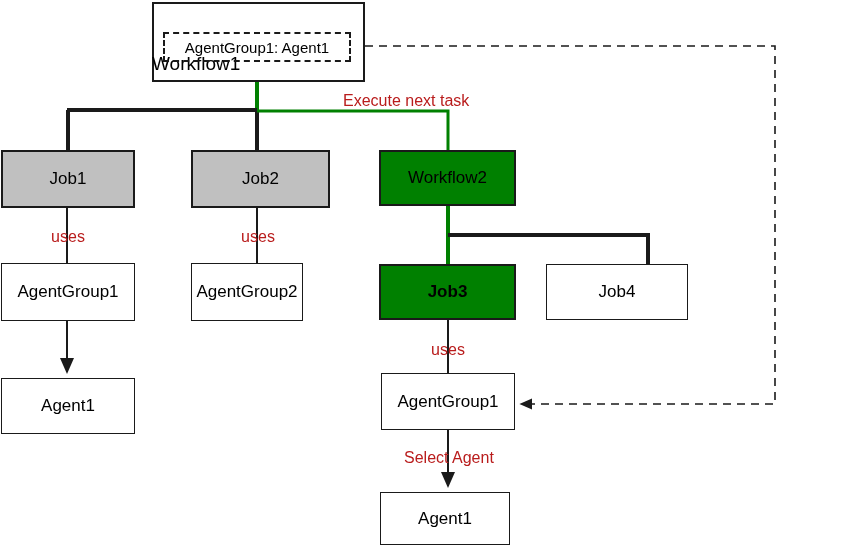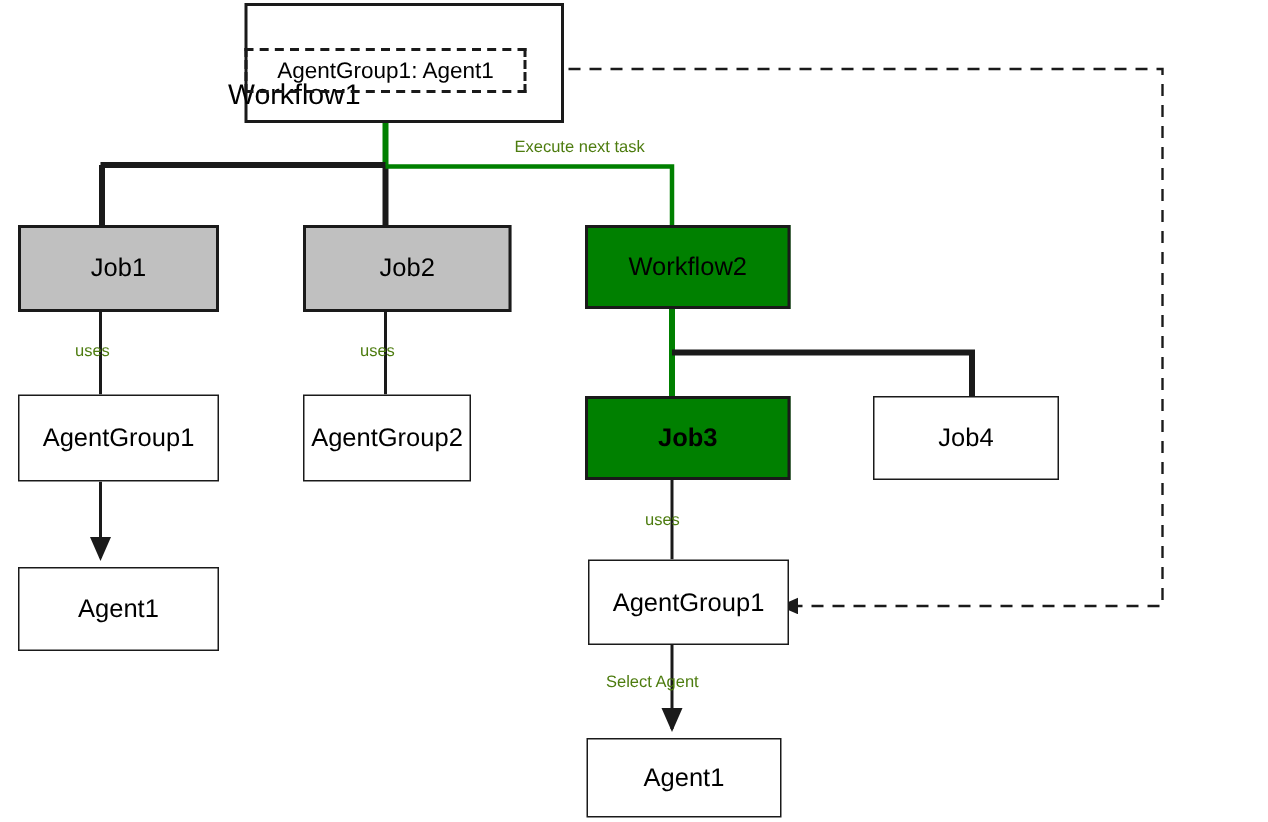--- a/index.html
+++ b/index.html
@@ -30,21 +30,20 @@
     display: flex;
     align-items: center;
     justify-content: center;
     text-align: center;
     color: #000000;
     background: #ffffff;
     border: 2px solid #1a1a1a;
     font-size: 17px;
     line-height: 1.15;
     z-index: 3;
-    margin-left: 11px;
   }
   .node.grey  { background: #c0c0c0; }
   .node.green { background: #008000; }
   .node.plain { border: 1px solid #1a1a1a; }
   .node.big   { font-size: 19px; }
   .inner-slot {
     position: absolute;
     box-sizing: border-box;
     display: flex;
     align-items: center;
@@ -57,23 +56,23 @@
   }
   .wf-title {
     position: absolute;
     font-size: 19px;
     color: #000000;
     z-index: 4;
     margin-top: 47px;
   }
   .edge-label {
     position: absolute;
-    font-size: 11px;
-    color: #4d7c0f;
-    text-align: left;
+    font-size: 16px;
+    color: #b91c1c;
+    text-align: center;
     white-space: nowrap;
     z-index: 5;
     background: transparent;
   }
   .edge-label.wrap { white-space: normal; line-height: 1.25; }
 </style>
 </head>
 <body>
 
 <div id="canvas">
@@ -123,21 +122,21 @@
   <div class="node grey" style="left:191px; top:150px; width:139px; height:58px;">Job2</div>
 
   <div class="node green" style="left:379px; top:150px; width:137px; height:56px;">Workflow2</div>
 
   <div class="node plain" style="left:1px; top:263px; width:134px; height:58px;">AgentGroup1</div>
 
   <div class="node plain" style="left:191px; top:263px; width:112px; height:58px;">AgentGroup2</div>
 
   <div class="node green" style="left:379px; top:264px; width:137px; height:56px;font-weight:bold;">Job3</div>
 
-  <div class="node plain" style="left:571px; top:264px; width:124px; height:56px;text-align:right;">Job4</div>
+  <div class="node plain" style="left:546px; top:264px; width:142px; height:56px;text-align:right;">Job4</div>
 
   <div class="node plain" style="left:1px; top:378px; width:134px; height:56px;">Agent1</div>
 
   <div class="node plain" style="left:381px; top:373px; width:134px; height:57px;">AgentGroup1</div>
 
   <div class="node plain" style="left:380px; top:492px; width:130px; height:53px;">Agent1</div>
 
   <div class="edge-label" style="left:343px; top:92px;">Execute next task</div>
 
   <div class="edge-label" style="left:50px; top:228px; width:36px;">uses</div>

